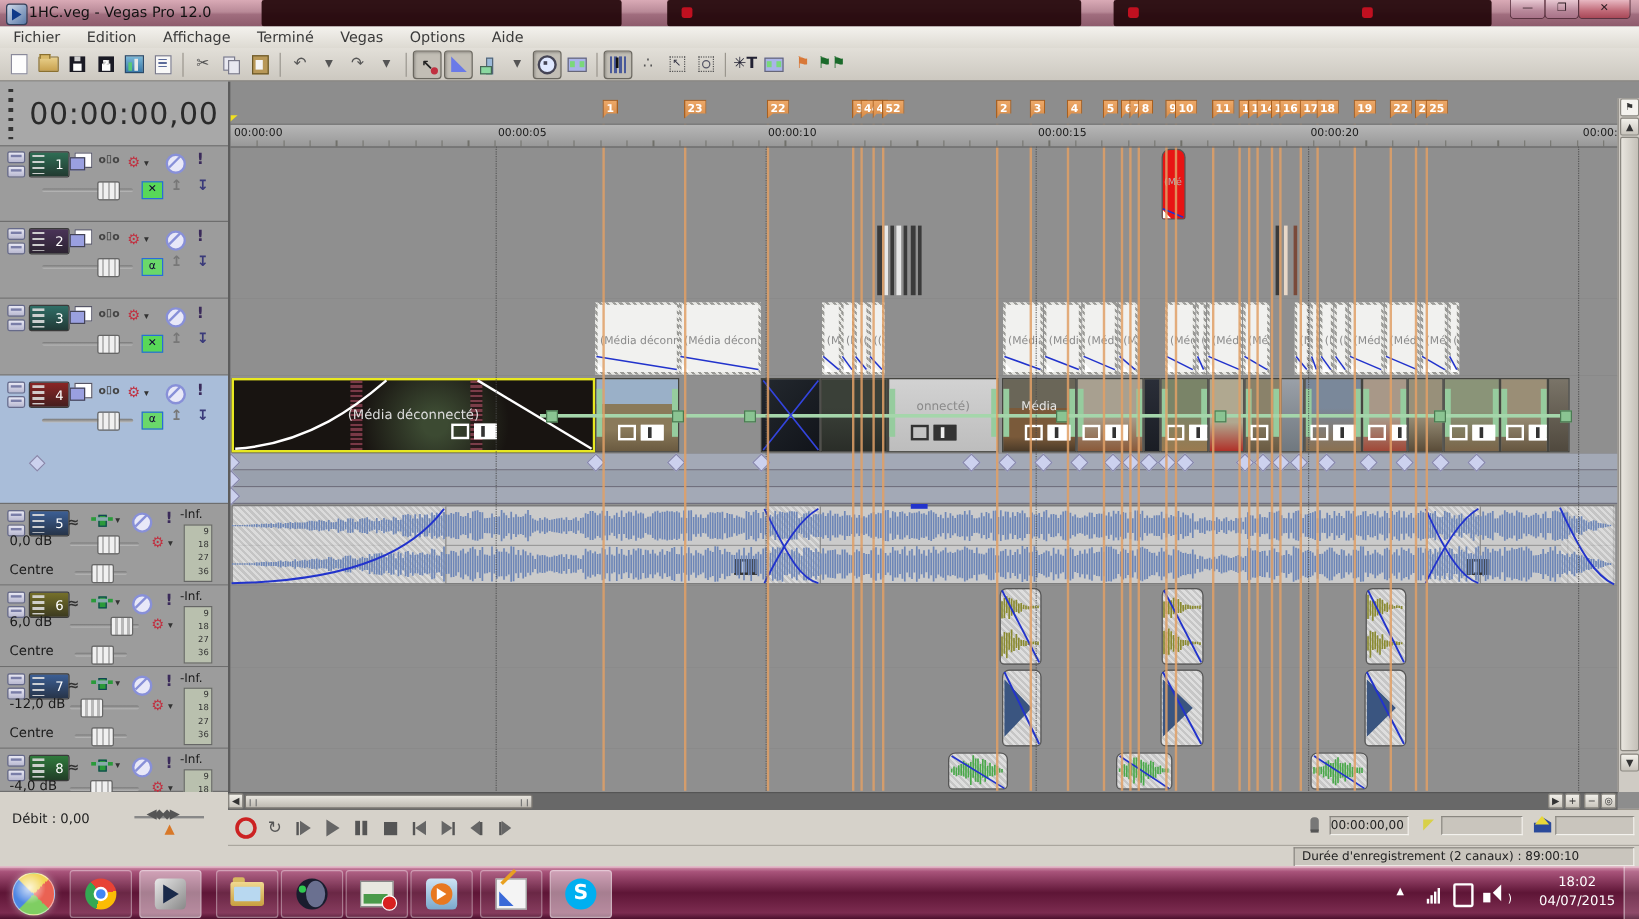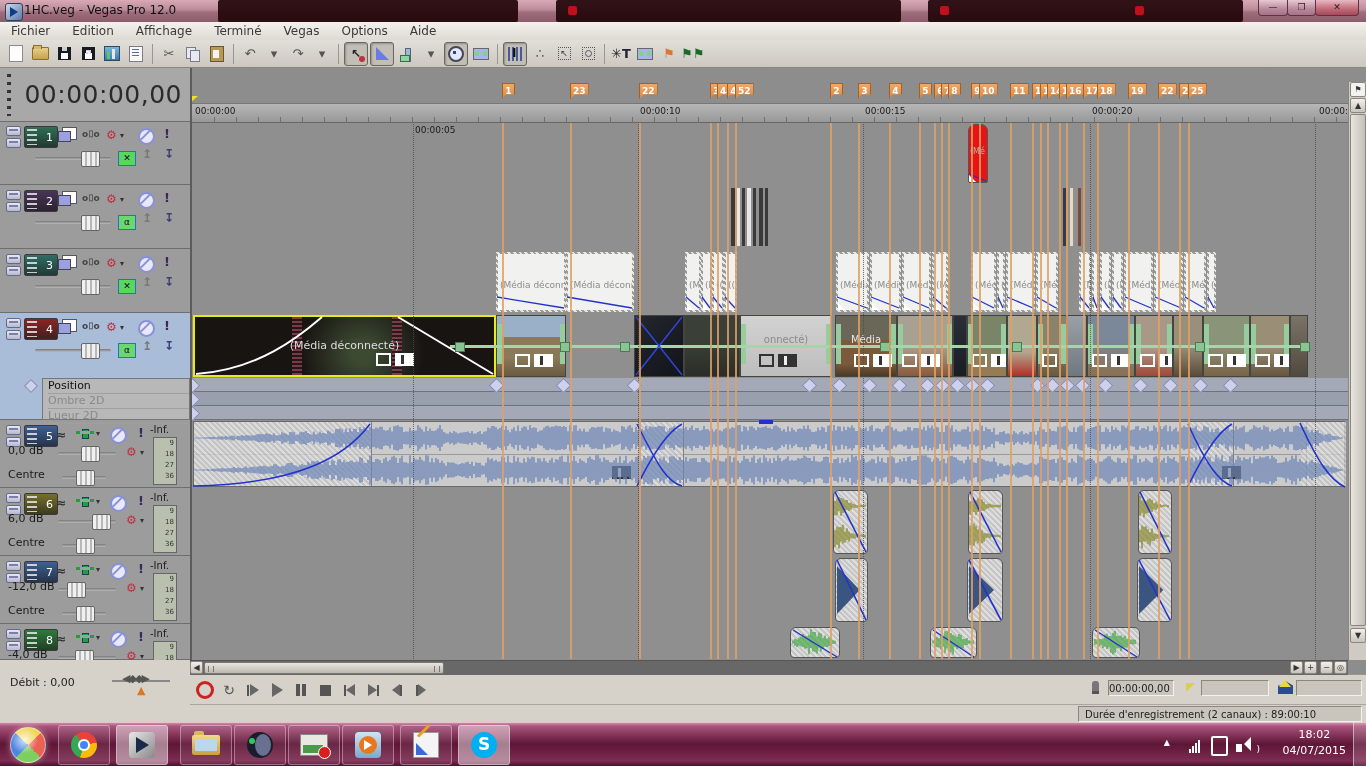--- a/index.html
+++ b/index.html
@@ -353,25 +353,20 @@
         <div class="envic" style="left: 82px; top: 8px; color: rgb(68, 68, 68); font-size: 9px;">o⌷o</div>
         <div class="gear" style="left: 106px; top: 8px;">⚙</div>
         <div class="ddown" style="left: 120px; top: 10px;">▾</div>
         <div class="mute" style="left: 138px; top: 7px;"></div>
         <div class="solo" style="left: 164px; top: 5px;">!</div>
         <div class="fader" style="left: 35px; top: 36px; width: 76px;"></div>
         <div class="fthumb" style="left: 81px; top: 30px;"></div>
         <div class="alphaic" style="left: 118px; top: 30px;">α</div>
         <div class="uparrow" style="left: 142px; top: 26px; color: rgb(119, 119, 119);">↥</div>
         <div class="dnarrow" style="left: 164px; top: 26px; color: rgb(58, 58, 122);">↧</div>
-        <div class="kflabelbox" style="left: 42px; top: 65px; width: 148px; height: 42px; background: rgb(184, 184, 184); border: 1px solid rgb(119, 119, 119);">
-          <div style="height: 14px; line-height: 14px; color: rgb(17, 17, 17); border-bottom: 1px solid rgb(160, 160, 160);">Position</div>
-          <div style="height: 14px; line-height: 14px; color: rgb(138, 138, 138); border-bottom: 1px solid rgb(160, 160, 160);">Ombre 2D</div>
-          <div style="height: 14px; line-height: 14px; color: rgb(138, 138, 138); border-bottom: 1px solid rgb(160, 160, 160);">Lueur 2D</div>
-        </div>
         <div class="diamond" style="left: 26px; top: 68px; width: 8px; height: 8px;"></div>
       </div>
       <div class="hdrrow" style="top: 352px; height: 68px;">
         <div class="minmax" style="left: 6px; top: 5px;">
           <div></div>
           <div></div>
         </div>
         <div class="chip" style="left: 24px; top: 5px; background: linear-gradient(rgb(60, 95, 149), rgb(26, 26, 26) 160%);">5</div>
         <div class="envic" style="left: 56px; top: 8px;">≈</div>
         <div class="plugic" style="left: 76px; top: 9px;"></div>
@@ -502,21 +497,21 @@
       <div class="mflag" style="left: 876px;">16</div>
       <div class="mflag" style="left: 893px;">17</div>
       <div class="mflag" style="left: 907px;">18</div>
       <div class="mflag" style="left: 938px;">19</div>
       <div class="mflag" style="left: 968px;">22</div>
       <div class="mflag" style="left: 989px;">24</div>
       <div class="mflag" style="left: 998px;">25</div>
     </div>
   <div class="abs" id="ruler">
       <div class="rlab" style="left: 5px;">00:00:00</div>
-      <div class="rlab" style="left: 225px; margin-top: 19px;">00:00:05</div>
+      <div class="rlab" style="left: 225px;">00:00:05</div>
       <div class="rlab" style="left: 450px;">00:00:10</div>
       <div class="rlab" style="left: 675px;">00:00:15</div>
       <div class="rlab" style="left: 902px;">00:00:20</div>
       <div class="rlab" style="left: 1129px;">00:00:</div>
     </div>
   <div class="cursorhead ni"></div>
 
   <div class="abs" id="vscroll">
       <div class="sbtn" style="top: 0px; background: rgb(244, 242, 238);">⚑</div>
       <div class="sbtn" style="top: 16px;">▲</div>

